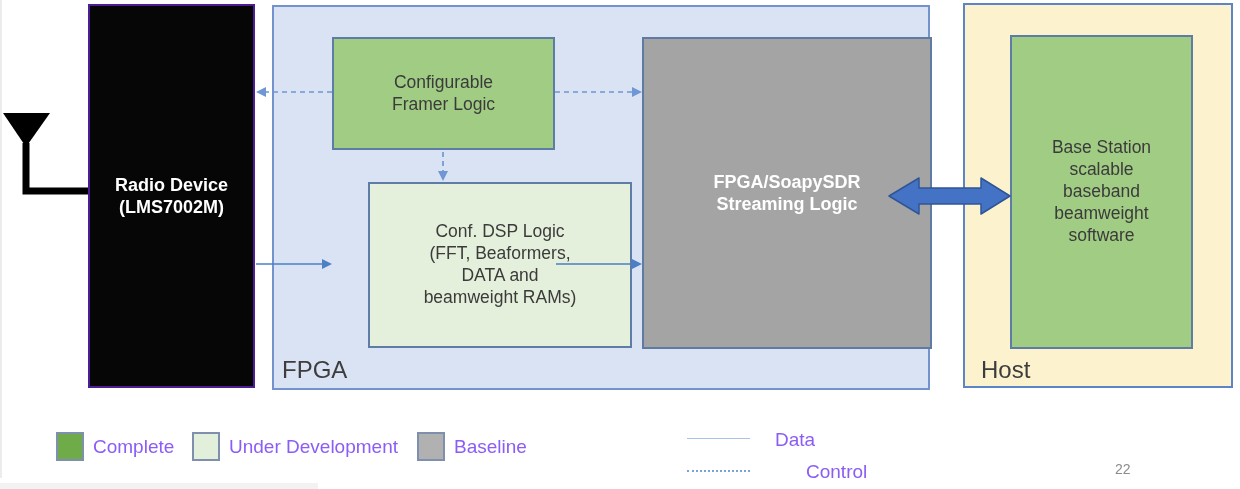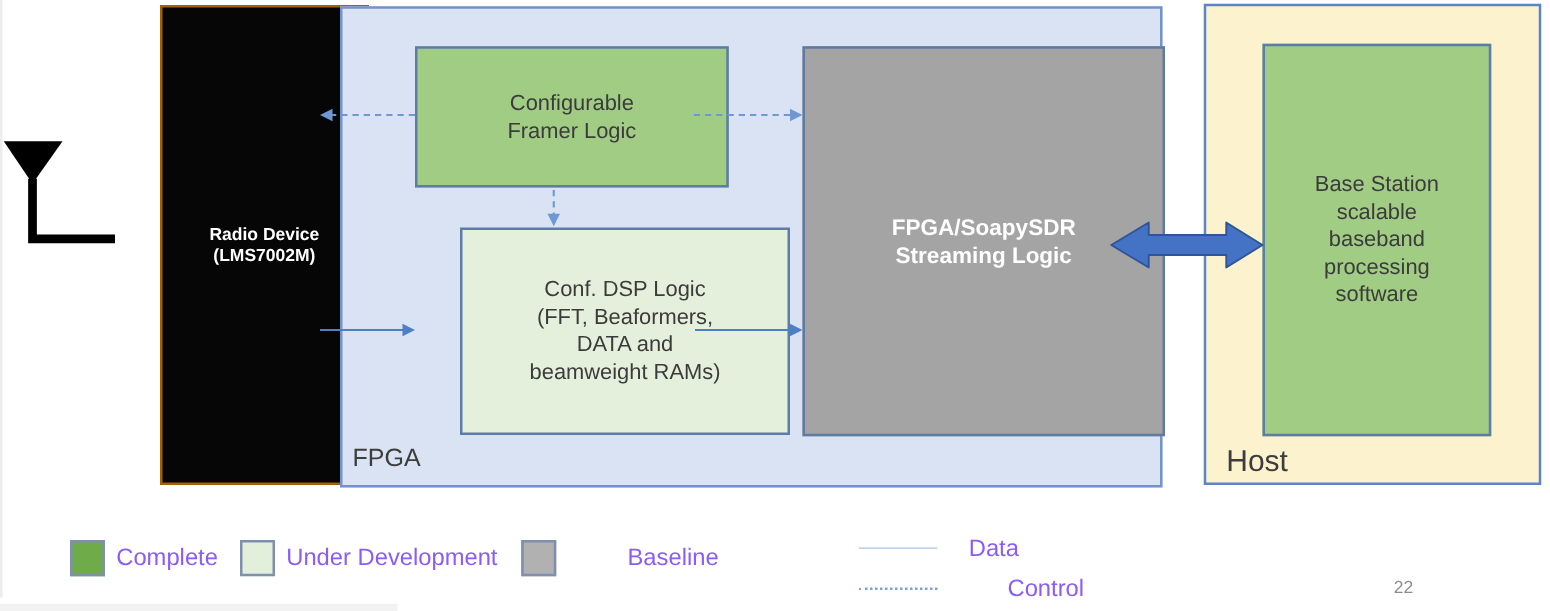--- a/index.html
+++ b/index.html
@@ -17,34 +17,34 @@
     position:absolute;left:0;top:483px;width:318px;height:6px;background:#f2f2f2;
   }
   .box{
     position:absolute;box-sizing:border-box;
     display:flex;flex-direction:column;align-items:center;justify-content:center;
     text-align:center;
   }
   .box .ln{display:block;line-height:1.25;}
   #radio-box{
     left:88px;top:4px;width:167px;height:384px;
-    background:#060606;border:2px solid #a16207;
-    color:#ffffff;font-weight:bold;font-size:14px;margin-left:40px;
+    background:#060606;border:2px solid #4c1d95;
+    color:#ffffff;font-weight:bold;font-size:18px;
   }
   #fpga-container{
     left:272px;top:5px;width:658px;height:385px;
     background:#dae3f3;border:2px solid #7493cc;
     position:absolute;box-sizing:border-box;
   }
   #fpga-label{
     position:absolute;left:282px;top:356px;
-    font-size:20px;color:#3d3d3d;
+    font-size:24px;color:#3d3d3d;
   }
   #framer-box{
-    left:332px;top:37px;width:251px;height:113px;
+    left:332px;top:37px;width:223px;height:113px;
     background:#a1cc84;border:2px solid #5d7da6;
     color:#3b3b3b;font-size:17.5px;
   }
   #dsp-box{
     left:332px;top:182px;width:264px;height:166px;
     background:#e5f0dc;border:2px solid #5d7da6;
     color:#3b3b3b;font-size:17.5px;margin-left:36px;
   }
   #streaming-box{
     left:642px;top:37px;width:290px;height:312px;
@@ -76,21 +76,21 @@
     border:2px solid #7e90ad;
   }
   #swatch-complete{left:56px;top:432px;background:#6fab49;}
   #swatch-underdev{left:192px;top:432px;background:#e2efda;}
   #swatch-baseline{left:417px;top:432px;background:#b1b1b1;}
   .legend-label{
     position:absolute;font-size:19px;color:#8b5cf6;line-height:29px;height:29px;
   }
   #label-complete{left:93px;top:432px;}
   #label-underdev{left:229px;top:432px;}
-  #label-baseline{left:454px;top:432px;margin-left:48px;}
+  #label-baseline{left:454px;top:432px;}
   #data-line{
     position:absolute;left:687px;top:438px;width:63px;height:0;
     border-top:1.5px solid #a9c3e4;
   }
   #control-line{
     position:absolute;left:687px;top:470px;width:63px;height:0;
     border-top:2px dotted #7ca0d8;
   }
   #label-data{left:775px;top:425px;}
   #label-control{left:775px;top:457px;margin-left:31px;}
@@ -137,21 +137,21 @@
     <span class="ln">Streaming Logic</span>
   </div>
 
   <div id="host-container"></div>
   <div id="host-label">Host</div>
 
   <div class="box" id="basestation-box">
     <span class="ln">Base Station</span>
     <span class="ln">scalable</span>
     <span class="ln">baseband</span>
-    <span class="ln">processing</span>
+    <span class="ln">beamweight</span>
     <span class="ln">software</span>
   </div>
 
   <svg id="arrow-layer" viewBox="0 0 1240 489">
 
     <line x1="332" y1="92" x2="265" y2="92" stroke="#6f97d4" stroke-width="1.7" stroke-dasharray="5,4"></line>
     <polygon points="256,92 266,87 266,97" fill="#6f97d4"></polygon>
 
     <line x1="555" y1="92" x2="633" y2="92" stroke="#6f97d4" stroke-width="1.7" stroke-dasharray="5,4"></line>
     <polygon points="642,92 632,87 632,97" fill="#6f97d4"></polygon>

